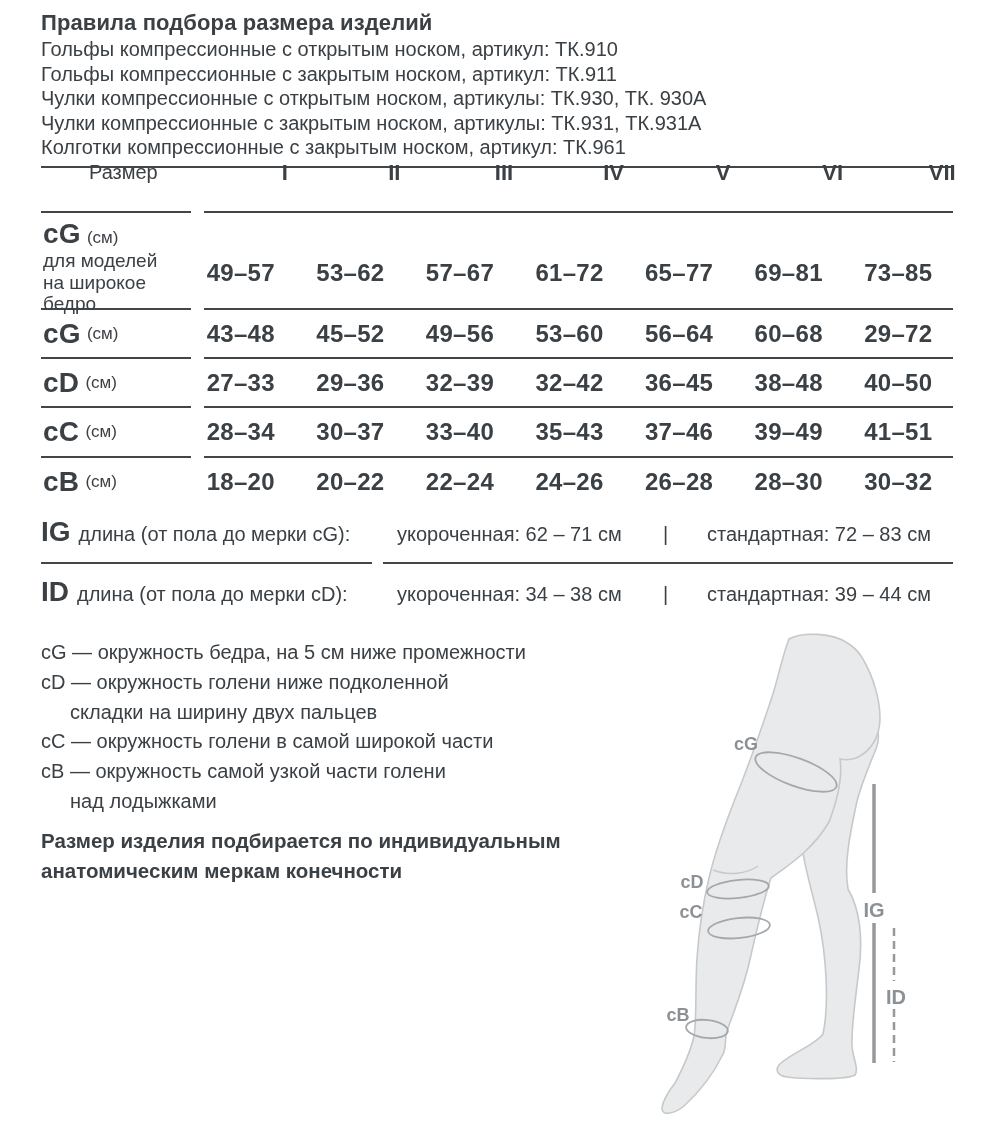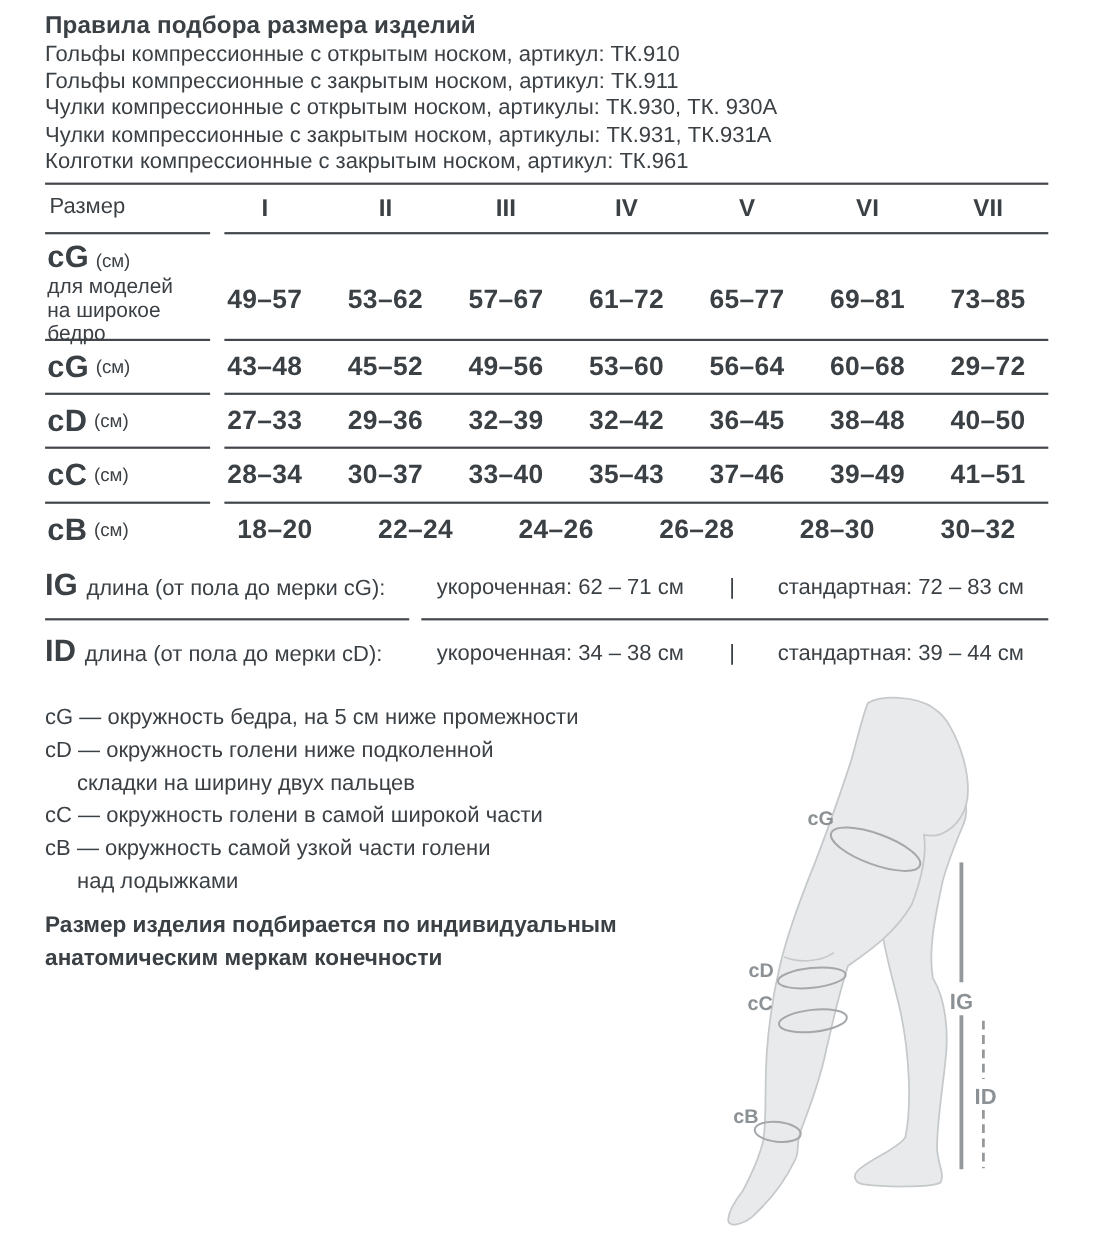--- a/index.html
+++ b/index.html
@@ -66,21 +66,21 @@
   <div class="rule" style="top:308px;left:204px;width:749px;"></div>
   <div class="rule" style="top:357px;left:41px;width:150px;"></div>
   <div class="rule" style="top:357px;left:204px;width:749px;"></div>
   <div class="rule" style="top:406px;left:41px;width:150px;"></div>
   <div class="rule" style="top:406px;left:204px;width:749px;"></div>
   <div class="rule" style="top:456px;left:41px;width:150px;"></div>
   <div class="rule" style="top:456px;left:204px;width:749px;"></div>
   <div class="rule" style="top:562px;left:41px;width:331px;"></div>
   <div class="rule" style="top:562px;left:383px;width:570px;"></div>
 
-  <div class="trow" style="top:166px;height:45px;">
+  <div class="trow" style="top:150px;height:45px;margin-left:44px;">
     <div class="hsize">Размер</div>
     <div class="hcell">I</div>
     <div class="hcell">II</div>
     <div class="hcell">III</div>
     <div class="hcell">IV</div>
     <div class="hcell">V</div>
     <div class="hcell">VI</div>
     <div class="hcell">VII</div>
   </div>
 
@@ -143,20 +143,21 @@
     <div class="tcell">39–49</div>
     <div class="tcell">41–51</div>
   </div>
 
   <div class="trow" style="top:458px;height:48px;">
     <div class="tlabel">
       <span class="param">cB</span>
         <span class="unit">(см)</span>
     </div>
     <div class="tcell">18–20</div>
+    <div class="tcell">20–22</div>
     <div class="tcell">22–24</div>
     <div class="tcell">24–26</div>
     <div class="tcell">26–28</div>
     <div class="tcell">28–30</div>
     <div class="tcell">30–32</div>
   </div>
 
   <div class="lrow" style="top:516px;">
     <div class="lhead">
       <span class="lparam">IG</span>

